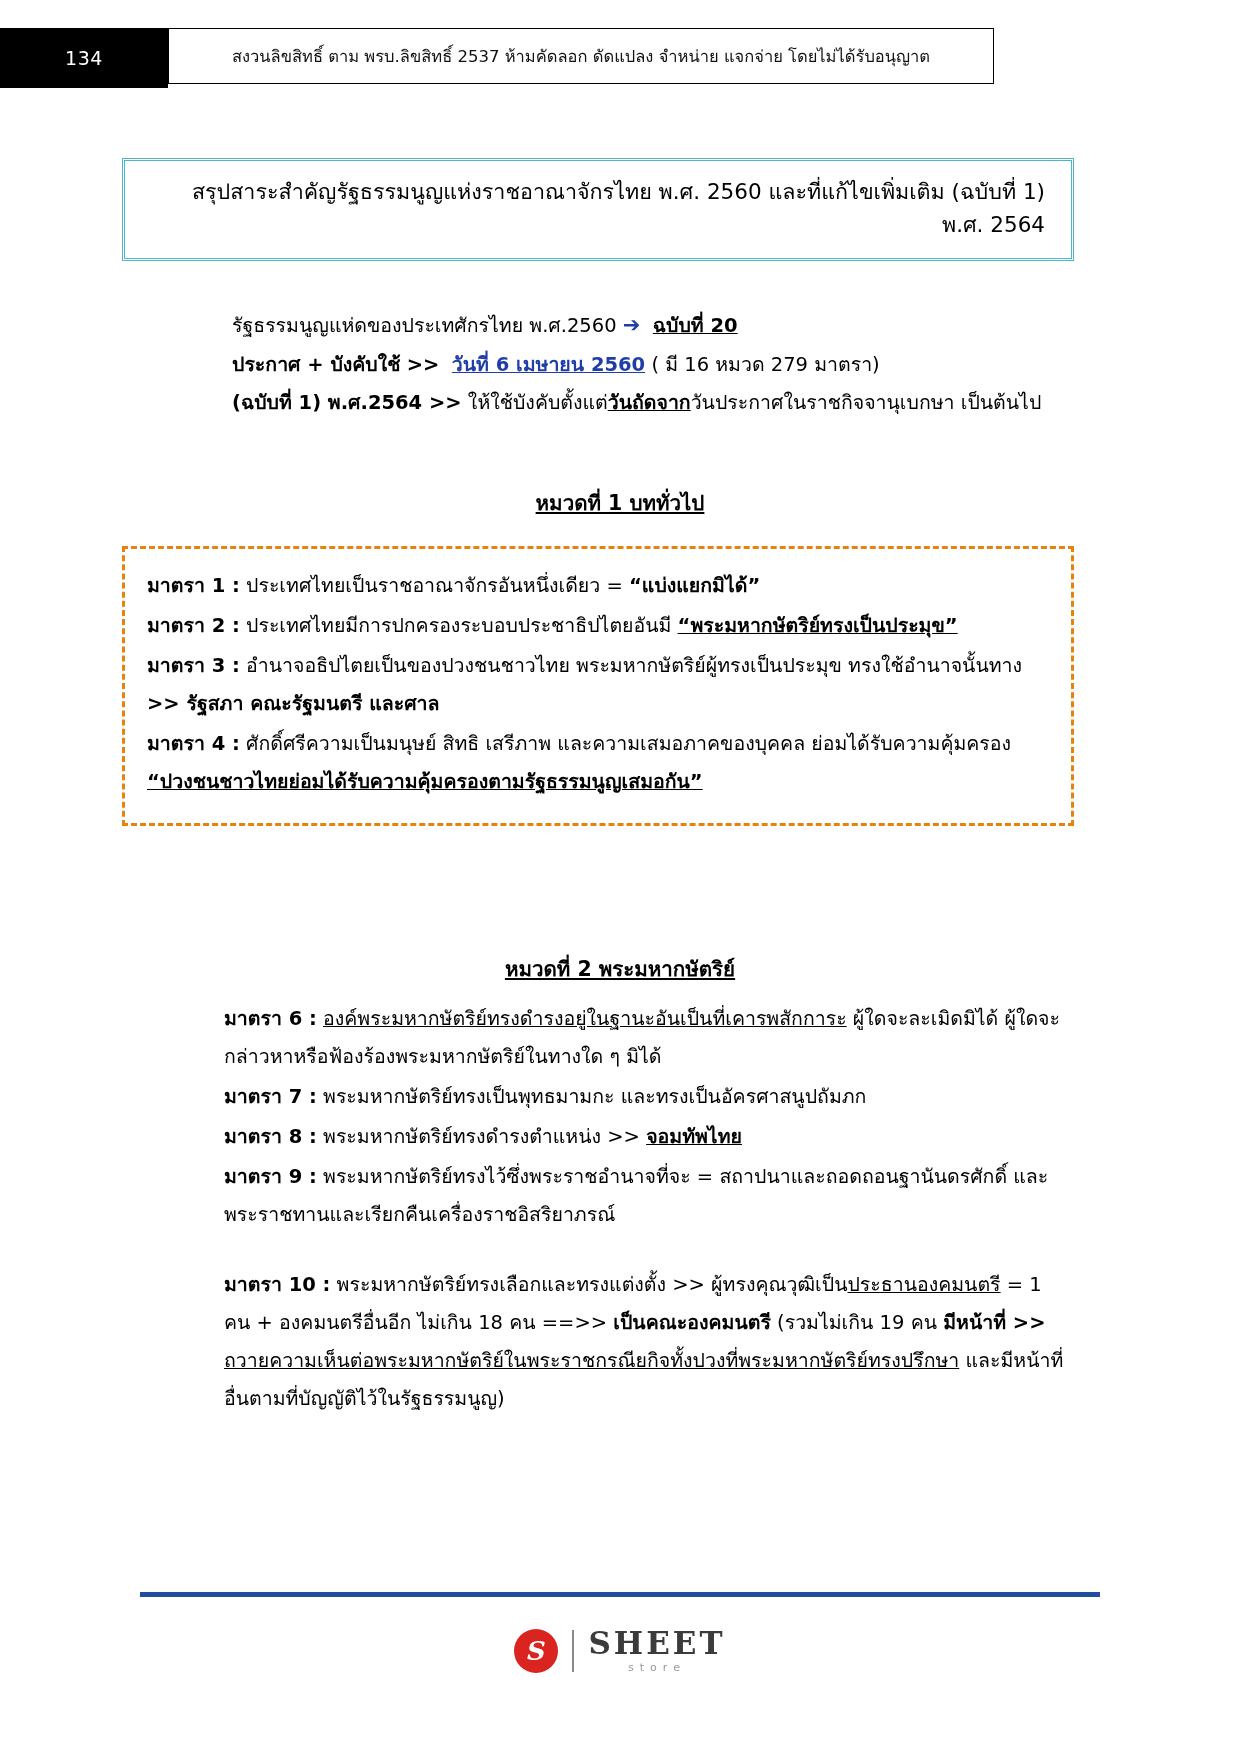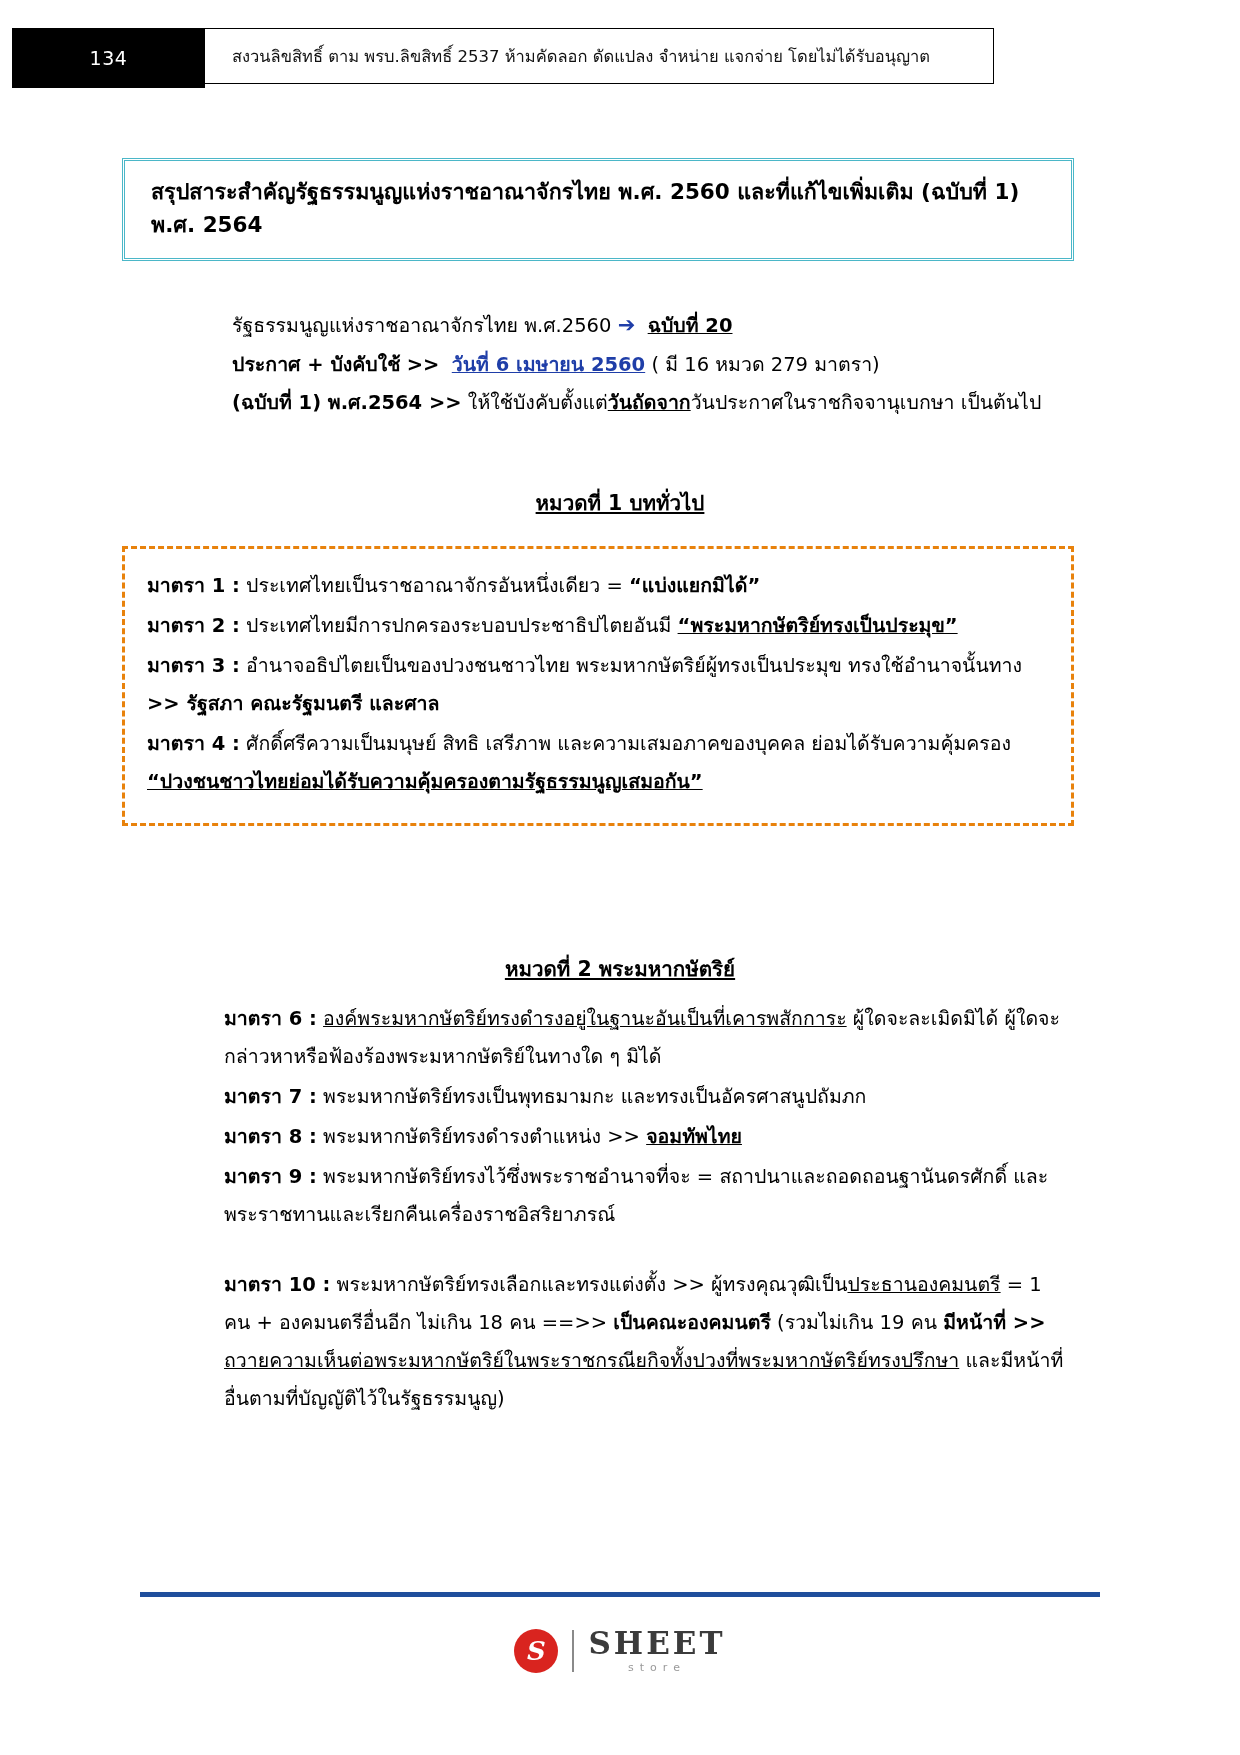--- a/index.html
+++ b/index.html
@@ -19,23 +19,23 @@
   
   .header {
     position: absolute;
     top: 28px;
     left: 0;
     width: 100%;
     height: 60px;
   }
   .page-num-box {
     position: absolute;
-    left: 12px;
+    left: 0;
     top: 0;
-    width: 193px;
+    width: 168px;
     height: 60px;
     background: #000000;
     color: #ffffff;
     font-size: 19px;
     display: flex;
     align-items: center;
     justify-content: center;
     letter-spacing: .5px;
   }
   .header-band {
@@ -55,22 +55,22 @@
 
   
   .title-box {
     position: absolute;
     top: 158px;
     left: 122px;
     width: 952px;
     box-sizing: border-box;
     border: 3px double #4bb7c8;
     padding: 14px 26px 16px 26px;
-    text-align: left;
-    font-weight: bold;
+    text-align: right;
+    font-weight: normal;
     font-size: 21.5px;
     line-height: 1.55;
     color: #000000;
   }
 
   
   .intro {
     position: absolute;
     top: 305px;
     left: 132px;
@@ -178,21 +178,21 @@
 
 <div class="header">
   <div class="page-num-box">134</div>
   <div class="header-band">สงวนลิขสิทธิ์ ตาม พรบ.ลิขสิทธิ์ 2537 ห้ามคัดลอก ดัดแปลง จำหน่าย แจกจ่าย โดยไม่ได้รับอนุญาต</div>
 </div>
 
 <div class="title-box">สรุปสาระสำคัญรัฐธรรมนูญแห่งราชอาณาจักรไทย พ.ศ. 2560 และที่แก้ไขเพิ่มเติม (ฉบับที่ 1) พ.ศ. 2564</div>
 
 <div class="intro">
   <div class="ln indent-1">
-    <span>รัฐธรรมนูญแห่งราชอาณาจักรไทย  พ.ศ.2560</span>
+    <span>รัฐธรรมนูญแห่ดของประเทศักรไทย  พ.ศ.2560</span>
     <span class="arrow">➔</span>
     &nbsp;<span class="bu">ฉบับที่ 20</span>
   </div>
   <div class="ln indent-1">
     <span class="b">ประกาศ + บังคับใช้</span>
     <span class="b">&gt;&gt;</span>
     &nbsp;<span class="bu blue">วันที่ 6 เมษายน 2560</span>
     <span>( มี 16 หมวด 279 มาตรา)</span>
   </div>
   <div class="ln indent-1">

